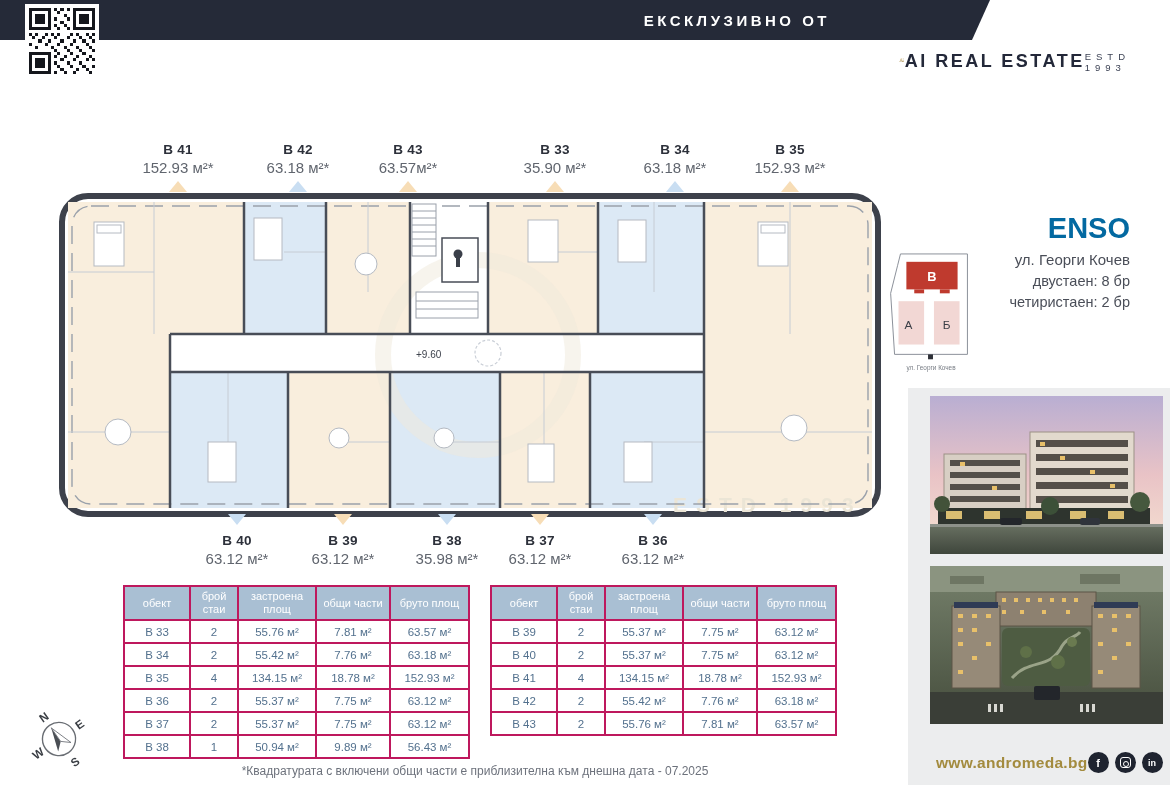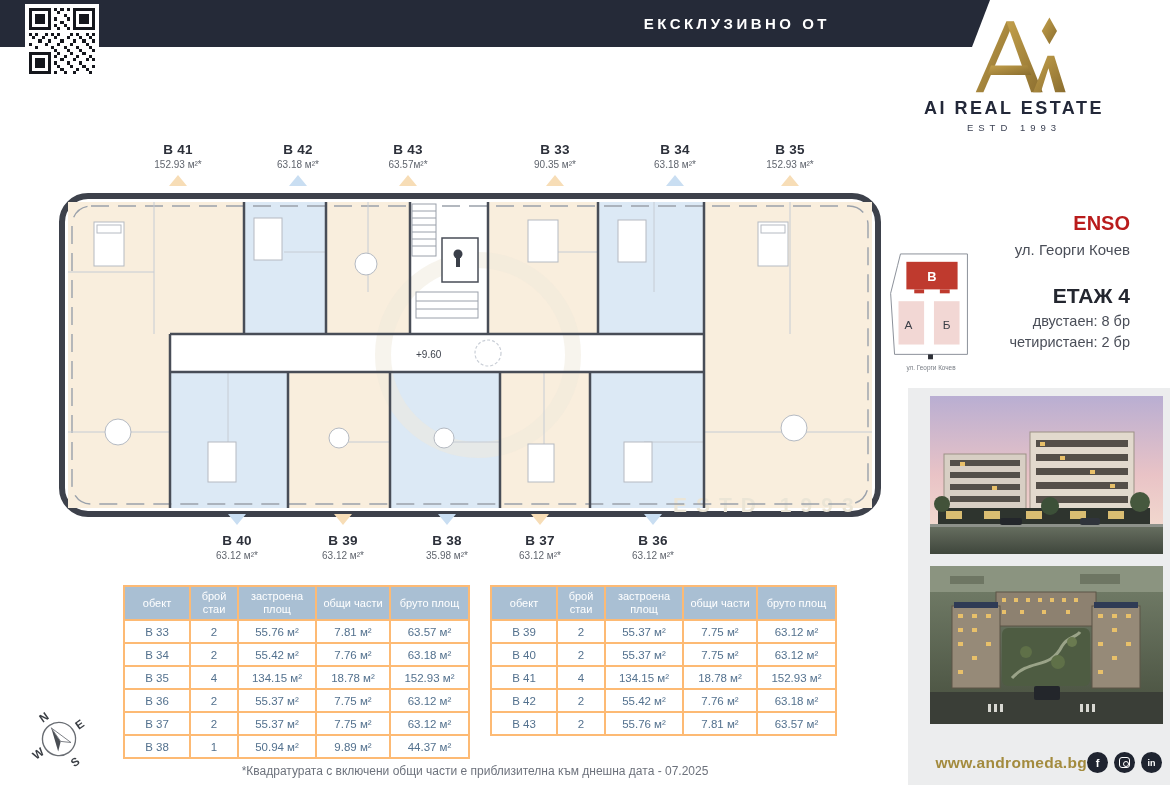--- a/index.html
+++ b/index.html
@@ -1,60 +1,60 @@
 <!DOCTYPE html>
 <html><head>
 <meta charset="utf-8">
 <style>
   html,body{margin:0;padding:0;background:#9a9a9a;}
   .page{position:relative;width:1170px;height:785px;background:#ffffff;overflow:hidden;
         font-family:"Liberation Sans",sans-serif;margin:0 auto;}
   
-  .topbar{position:absolute;left:0;top:0;width:990px;height:47px;background:#252a38;
+  .topbar{position:absolute;left:0;top:0;width:990px;height:40px;background:#252a38;
           clip-path:polygon(0 0,100% 0,calc(100% - 18px) 100%,0 100%);
           display:flex;align-items:center;justify-content:flex-end;padding-right:160px;box-sizing:border-box;}
   .topbar span{color:#fff;font-size:15px;font-weight:bold;letter-spacing:3.5px;}
   
   .qr-box{position:absolute;left:25px;top:4px;width:74px;height:74px;background:#fff;padding:4px;box-sizing:border-box;}
   
-  .brand{position:absolute;left:898px;top:8px;width:232px;display:flex;flex-direction:column;align-items:center;}
+  .brand{position:absolute;left:898px;top:16px;width:232px;display:flex;flex-direction:row;align-items:center;}
   .brand-name{font-size:18px;font-weight:bold;letter-spacing:2.5px;color:#232839;margin-top:2px;white-space:nowrap;}
   .brand-estd{font-size:9.5px;letter-spacing:5px;color:#3c4254;margin-top:3px;}
   
   .plan-wrap{position:absolute;left:58px;top:192px;width:824px;height:326px;}
   .ulabel{position:absolute;width:110px;text-align:center;line-height:1.15;}
   .uname{font-size:13.5px;font-weight:bold;color:#2c303a;letter-spacing:.3px;}
-  .uarea{font-size:10px;color:#60656e;margin-top:1px;}
+  .uarea{font-size:15px;color:#60656e;margin-top:1px;}
   .tri{width:0;height:0;border-left:9px solid transparent;border-right:9px solid transparent;display:inline-block;}
   .tri.up{border-bottom:11px solid var(--c);}
   .tri.down{border-top:11px solid var(--c);}
   .orange{--c:#f7ddb6;} .blue{--c:#c9def2;}
   .ulabel.top .tri{margin-top:5px;}
   .ulabel.bot .tri{margin-bottom:4px;}
   
   .info-col{position:absolute;left:900px;top:210px;width:230px;text-align:right;}
   .bld-type{font-size:21px;color:#3d424e;letter-spacing:.5px;}
-  .bld-name{font-size:20px;font-weight:bold;color:#b91c1c;margin-top:2px;}
+  .bld-name{font-size:29px;font-weight:bold;color:#0369a1;margin-top:2px;}
   .bld-addr{font-size:15px;color:#4a4e58;margin-top:6px;}
   .floor-title{font-size:21px;font-weight:bold;color:#23262f;margin-top:26px;}
   .mix-line{font-size:14.5px;color:#4a4e58;margin-top:5px;}
   .siteplan{position:absolute;left:886px;top:250px;width:90px;height:128px;}
   
   .gray-panel{position:absolute;left:908px;top:388px;width:262px;height:397px;background:#ecedee;}
   .render{position:absolute;left:930px;width:233px;height:158px;display:block;}
-  .footer-row{position:absolute;left:936px;top:752px;width:226px;display:flex;align-items:center;justify-content:flex-end;}
+  .footer-row{position:absolute;left:936px;top:752px;width:226px;display:flex;align-items:center;justify-content:space-between;}
   .site-url{font-size:15.5px;font-weight:bold;color:#a38b3e;letter-spacing:.3px;}
   .socials{display:flex;gap:6px;}
   .sic{width:21px;height:21px;border-radius:50%;background:#1f2430;color:#fff;display:flex;align-items:center;justify-content:center;
        font-size:11px;font-weight:bold;}
   .ig-sq{width:9px;height:9px;border:1.5px solid #fff;border-radius:3px;position:relative;}
   .ig-sq:after{content:"";position:absolute;left:2.5px;top:2.5px;width:4px;height:4px;border:1px solid #fff;border-radius:50%;}
   
   table.apt-table{position:absolute;top:585px;width:298px;border-collapse:separate;border-spacing:2px;
-                  background:#fdba74;table-layout:fixed;}
+                  background:#be185d;table-layout:fixed;}
   table.apt-table th{background:#a9bfd3;color:#fff;font-size:11px;font-weight:normal;padding:3px 1px;line-height:1.2;height:26px;}
   table.apt-table td{background:#fff;color:#53718e;font-size:11.5px;text-align:center;height:19px;padding:1px 0;}
   
   .footnote{position:absolute;left:60px;top:764px;width:830px;text-align:center;font-size:12px;color:#6d727c;}
   .compass{position:absolute;left:20px;top:700px;width:78px;height:78px;}
 </style>
 </head>
 <body>
 
 <div class="page">
@@ -202,21 +202,21 @@
     <div class="uarea">63.18 м²*</div>
     <span class="tri up blue"></span>
   </div>
   <div class="ulabel top" style="left:353px;top:142px;">
     <div class="uname">В 43</div>
     <div class="uarea">63.57м²*</div>
     <span class="tri up orange"></span>
   </div>
   <div class="ulabel top" style="left:500px;top:142px;">
     <div class="uname">В 33</div>
-    <div class="uarea">90.35 м²*</div>
+    <div class="uarea">35.90 м²*</div>
     <span class="tri up orange"></span>
   </div>
   <div class="ulabel top" style="left:620px;top:142px;">
     <div class="uname">В 34</div>
     <div class="uarea">63.18 м²*</div>
     <span class="tri up blue"></span>
   </div>
   <div class="ulabel top" style="left:735px;top:142px;">
     <div class="uname">В 35</div>
     <div class="uarea">152.93 м²*</div>
@@ -245,21 +245,20 @@
   </div>
   <div class="ulabel bot" style="left:598px;top:514px;">
     <span class="tri down blue"></span>
     <div class="uname">В 36</div>
     <div class="uarea">63.12 м²*</div>
   </div>
 
   <div class="info-col">
     <div class="bld-name">ENSO</div>
     <div class="bld-addr">ул. Георги Кочев</div>
-    <div class="floor-title">ЕТАЖ 4</div>
     <div class="mix-line">двустаен: 8 бр</div>
     <div class="mix-line">четиристаен: 2 бр</div>
   </div>
 
   <svg class="siteplan" viewBox="0 0 90 130">
     <path d="M14,4 H82 V106 H8 L4,44 L11,16 Z" fill="#fff" stroke="#8a8f98" stroke-width="1"></path>
     <rect x="20" y="12" width="52" height="28" fill="#bf3a2e"></rect>
     <rect x="28" y="40" width="10" height="4" fill="#bf3a2e"></rect>
       <rect x="54" y="40" width="10" height="4" fill="#bf3a2e"></rect>
     <text x="46" y="31" font-size="13" font-weight="bold" fill="#fff" text-anchor="middle">В</text>
@@ -455,21 +454,21 @@
           <td>2</td>
           <td>55.37 м²</td>
           <td>7.75 м²</td>
           <td>63.12 м²</td>
         </tr>
         <tr>
           <td>В 38</td>
           <td>1</td>
           <td>50.94 м²</td>
           <td>9.89 м²</td>
-          <td>44.37 м²</td>
+          <td>56.43 м²</td>
         </tr>
       </tbody>
   </table>
 
   <table class="apt-table" style="left:490px;">
     <colgroup>
         <col style="width:64px">
         <col style="width:46px">
         <col style="width:76px">
         <col style="width:72px">

